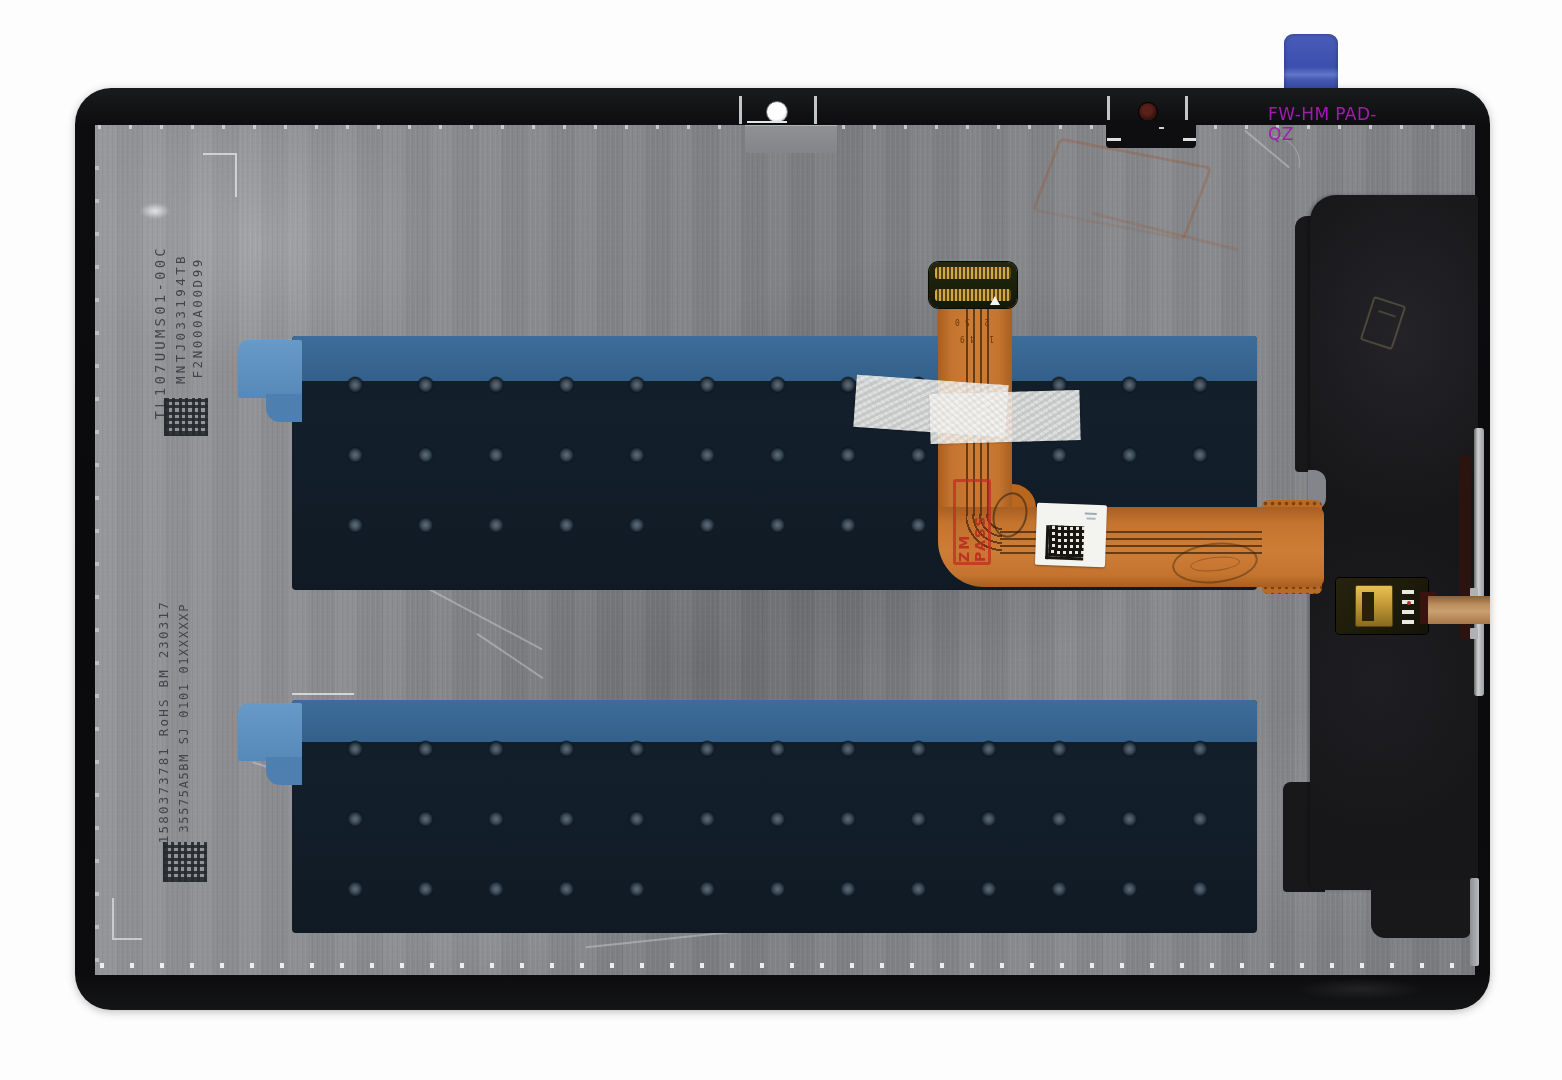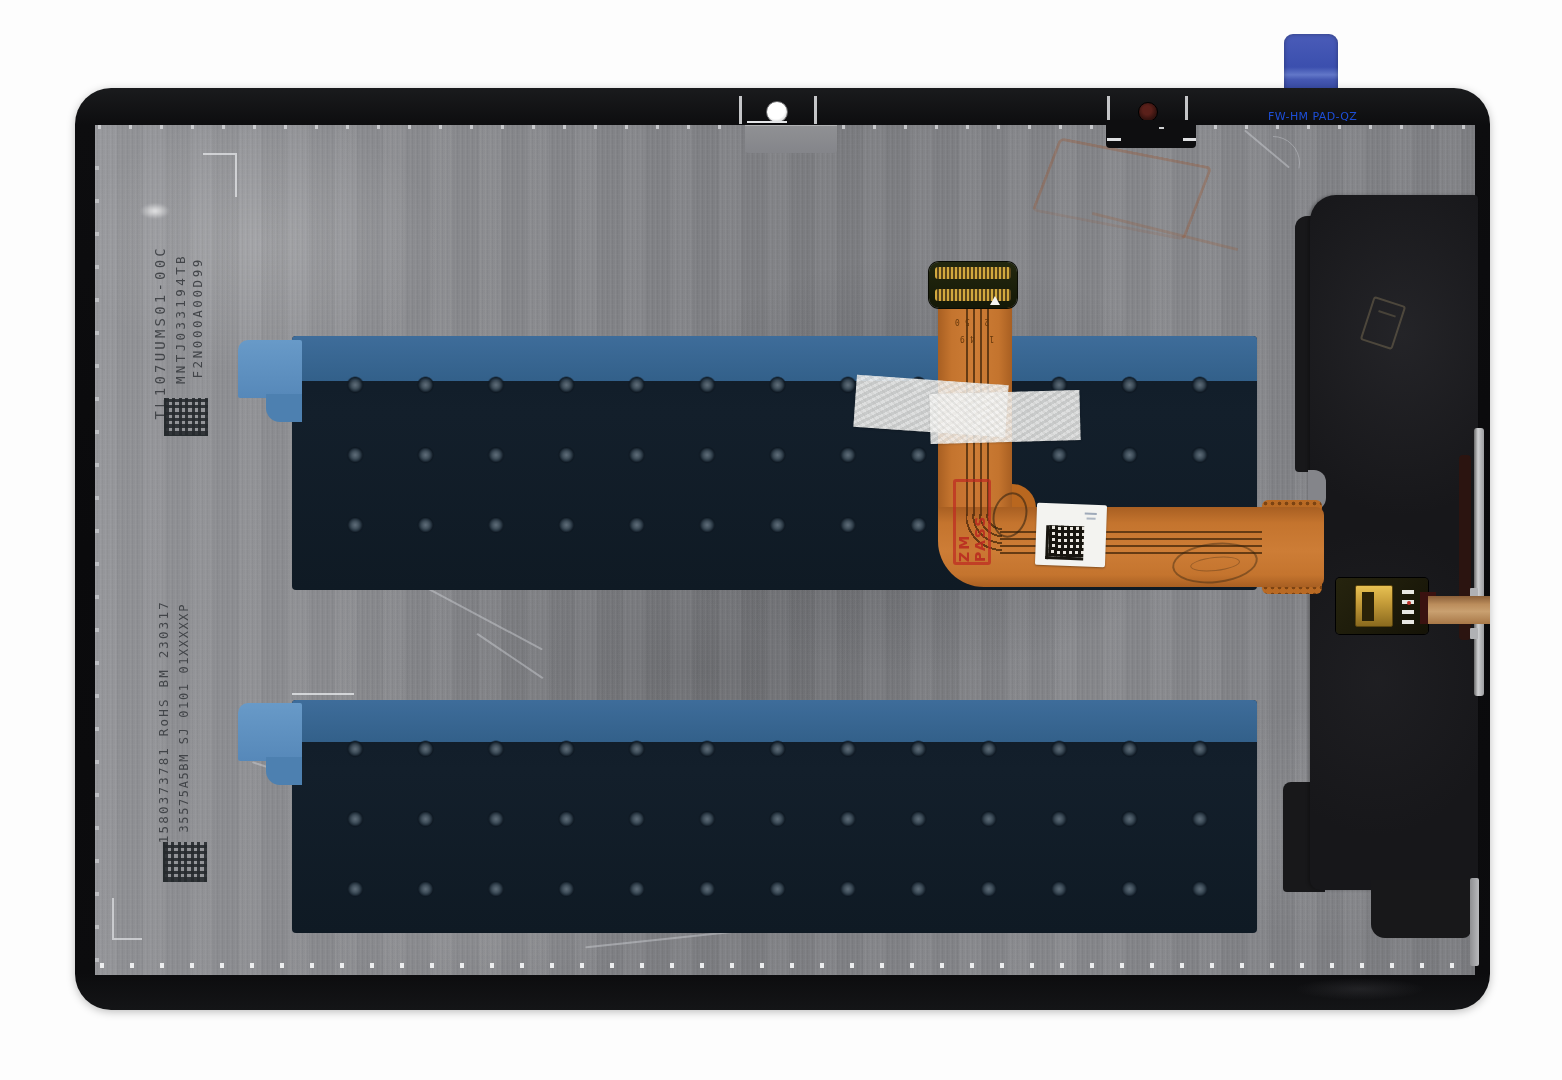--- a/index.html
+++ b/index.html
@@ -191,21 +191,21 @@
   .tab-center{left:745px;top:125px;width:92px;height:28px;border-radius:0 0 4px 4px;
     background:linear-gradient(180deg,#909194,#84858a);box-shadow:inset 0 1px 0 rgba(255,255,255,.3);}
   .tab-center-dash{left:747px;top:121px;width:40px;height:2px;background:#e5e6e8;}
   .tab-right{left:1106px;top:120px;width:90px;height:28px;border-radius:0 0 4px 4px;background:#0e0e10;}
   .tab-right-d1{left:1107px;top:138px;width:14px;height:3px;background:#dfe0e2;}
   .tab-right-d2{left:1183px;top:138px;width:13px;height:3px;background:#dfe0e2;}
   .tab-right-dot{left:1159px;top:127px;width:5px;height:2px;background:#cfd0d2;}
   .bezel-smudge{left:1295px;top:978px;width:130px;height:22px;
     background:radial-gradient(closest-side,rgba(90,90,95,.25),transparent);}
 
-  .bezel-model{left:1268px;top:110px;width:130px;color:#1d4ed8;font-size:11px;
+  .bezel-model{left:1268px;top:104px;width:130px;color:#a21caf;font-size:17px;
     letter-spacing:.4px;font-family:"DejaVu Sans",sans-serif;}
 </style>
 </head>
 <body>
 
 <div id="stage">
 
   <div class="pull-tab"></div>
 
   <div class="tablet"></div>

